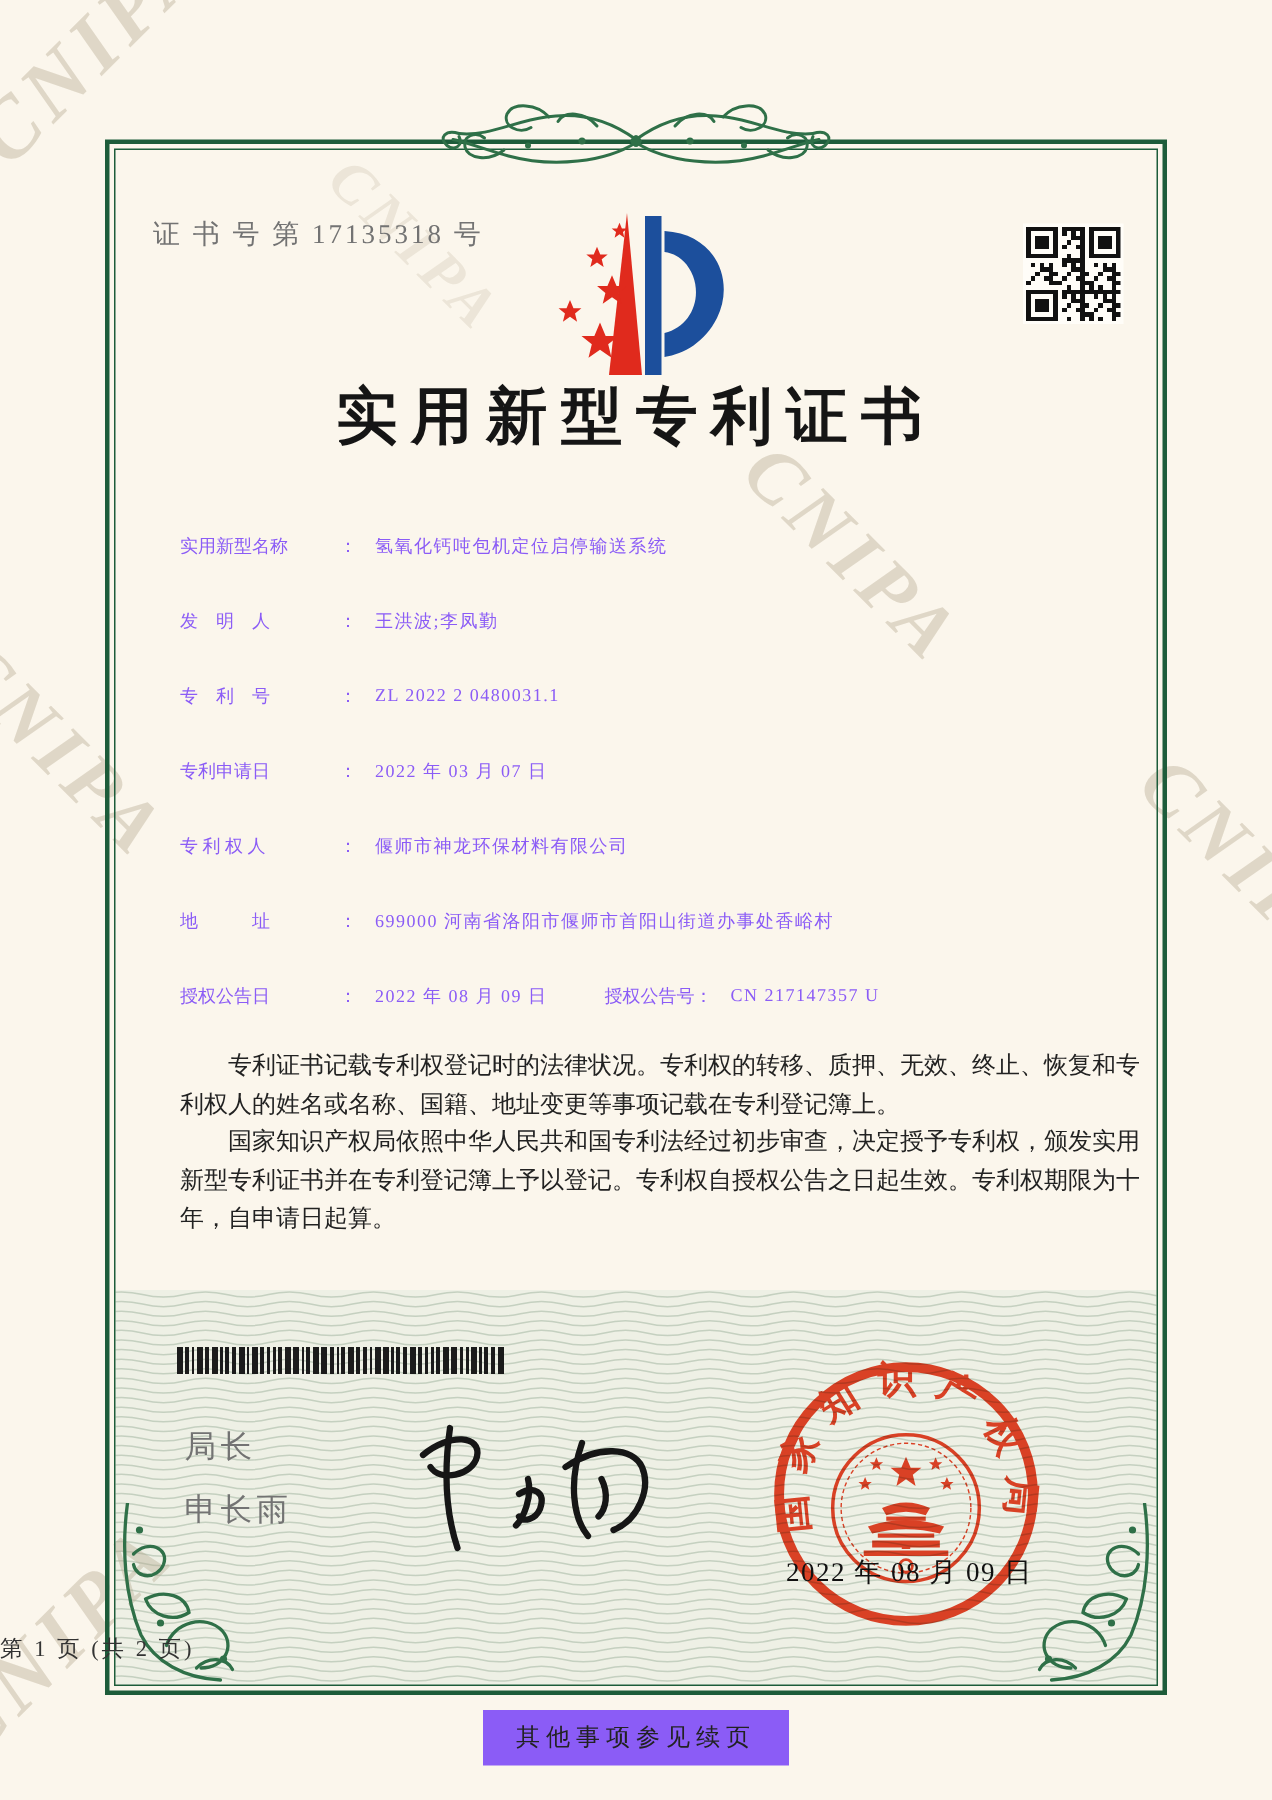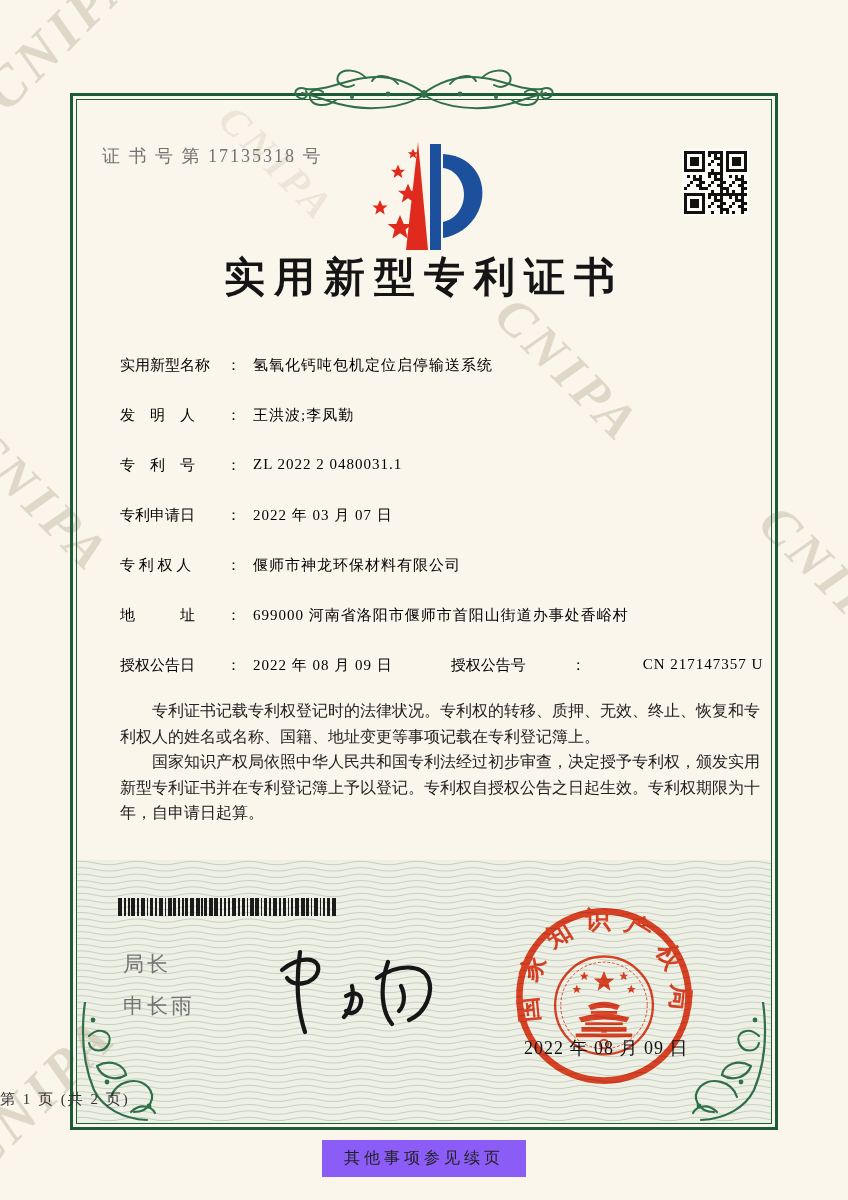--- a/index.html
+++ b/index.html
@@ -21,26 +21,26 @@
   .fl-br{left:654px;top:1002px;transform:scaleX(-1);}
 
   .cert-no{position:absolute;left:102px;top:144px;font-size:18px;color:#737373;letter-spacing:2px;z-index:4;}
 
   .logo{position:absolute;left:356px;top:138px;z-index:4;}
   .qr{position:absolute;left:682px;top:149px;z-index:4;background:#fffdf8;padding:2px;}
 
   .title{position:absolute;left:0;top:250px;width:848px;text-align:center;font-size:41px;font-weight:bold;
          color:#151515;letter-spacing:9px;z-index:4;}
 
-  .fields{position:absolute;left:120px;top:356px;width:648px;z-index:4;font-size:15px;color:#000000;}
+  .fields{position:absolute;left:120px;top:356px;width:648px;z-index:4;font-size:12px;color:#8b5cf6;}
   .frow{display:flex;align-items:flex-start;height:50px;}
   .flabel{display:inline-block;width:106px;white-space:pre;}
   .colon{margin-right:12px;}
   .fvalue{letter-spacing:1px;}
-  .grant-extra{margin-left:58px;display:flex;gap:45px;}
+  .grant-extra{margin-left:38px;display:flex;}
 
   .bodytext{position:absolute;left:120px;top:698px;width:640px;z-index:4;font-size:16px;line-height:25.5px;
             color:#222;text-align:justify;}
   .bodytext p{margin:0;text-indent:2em;}
 
   .barcode{position:absolute;left:118px;top:898px;z-index:4;}
 
   .official{position:absolute;left:123px;top:950px;z-index:4;font-family:"Liberation Sans","DejaVu Sans",sans-serif;
             font-size:21px;color:#737373;letter-spacing:3px;}
   .official div{margin-bottom:14px;}

